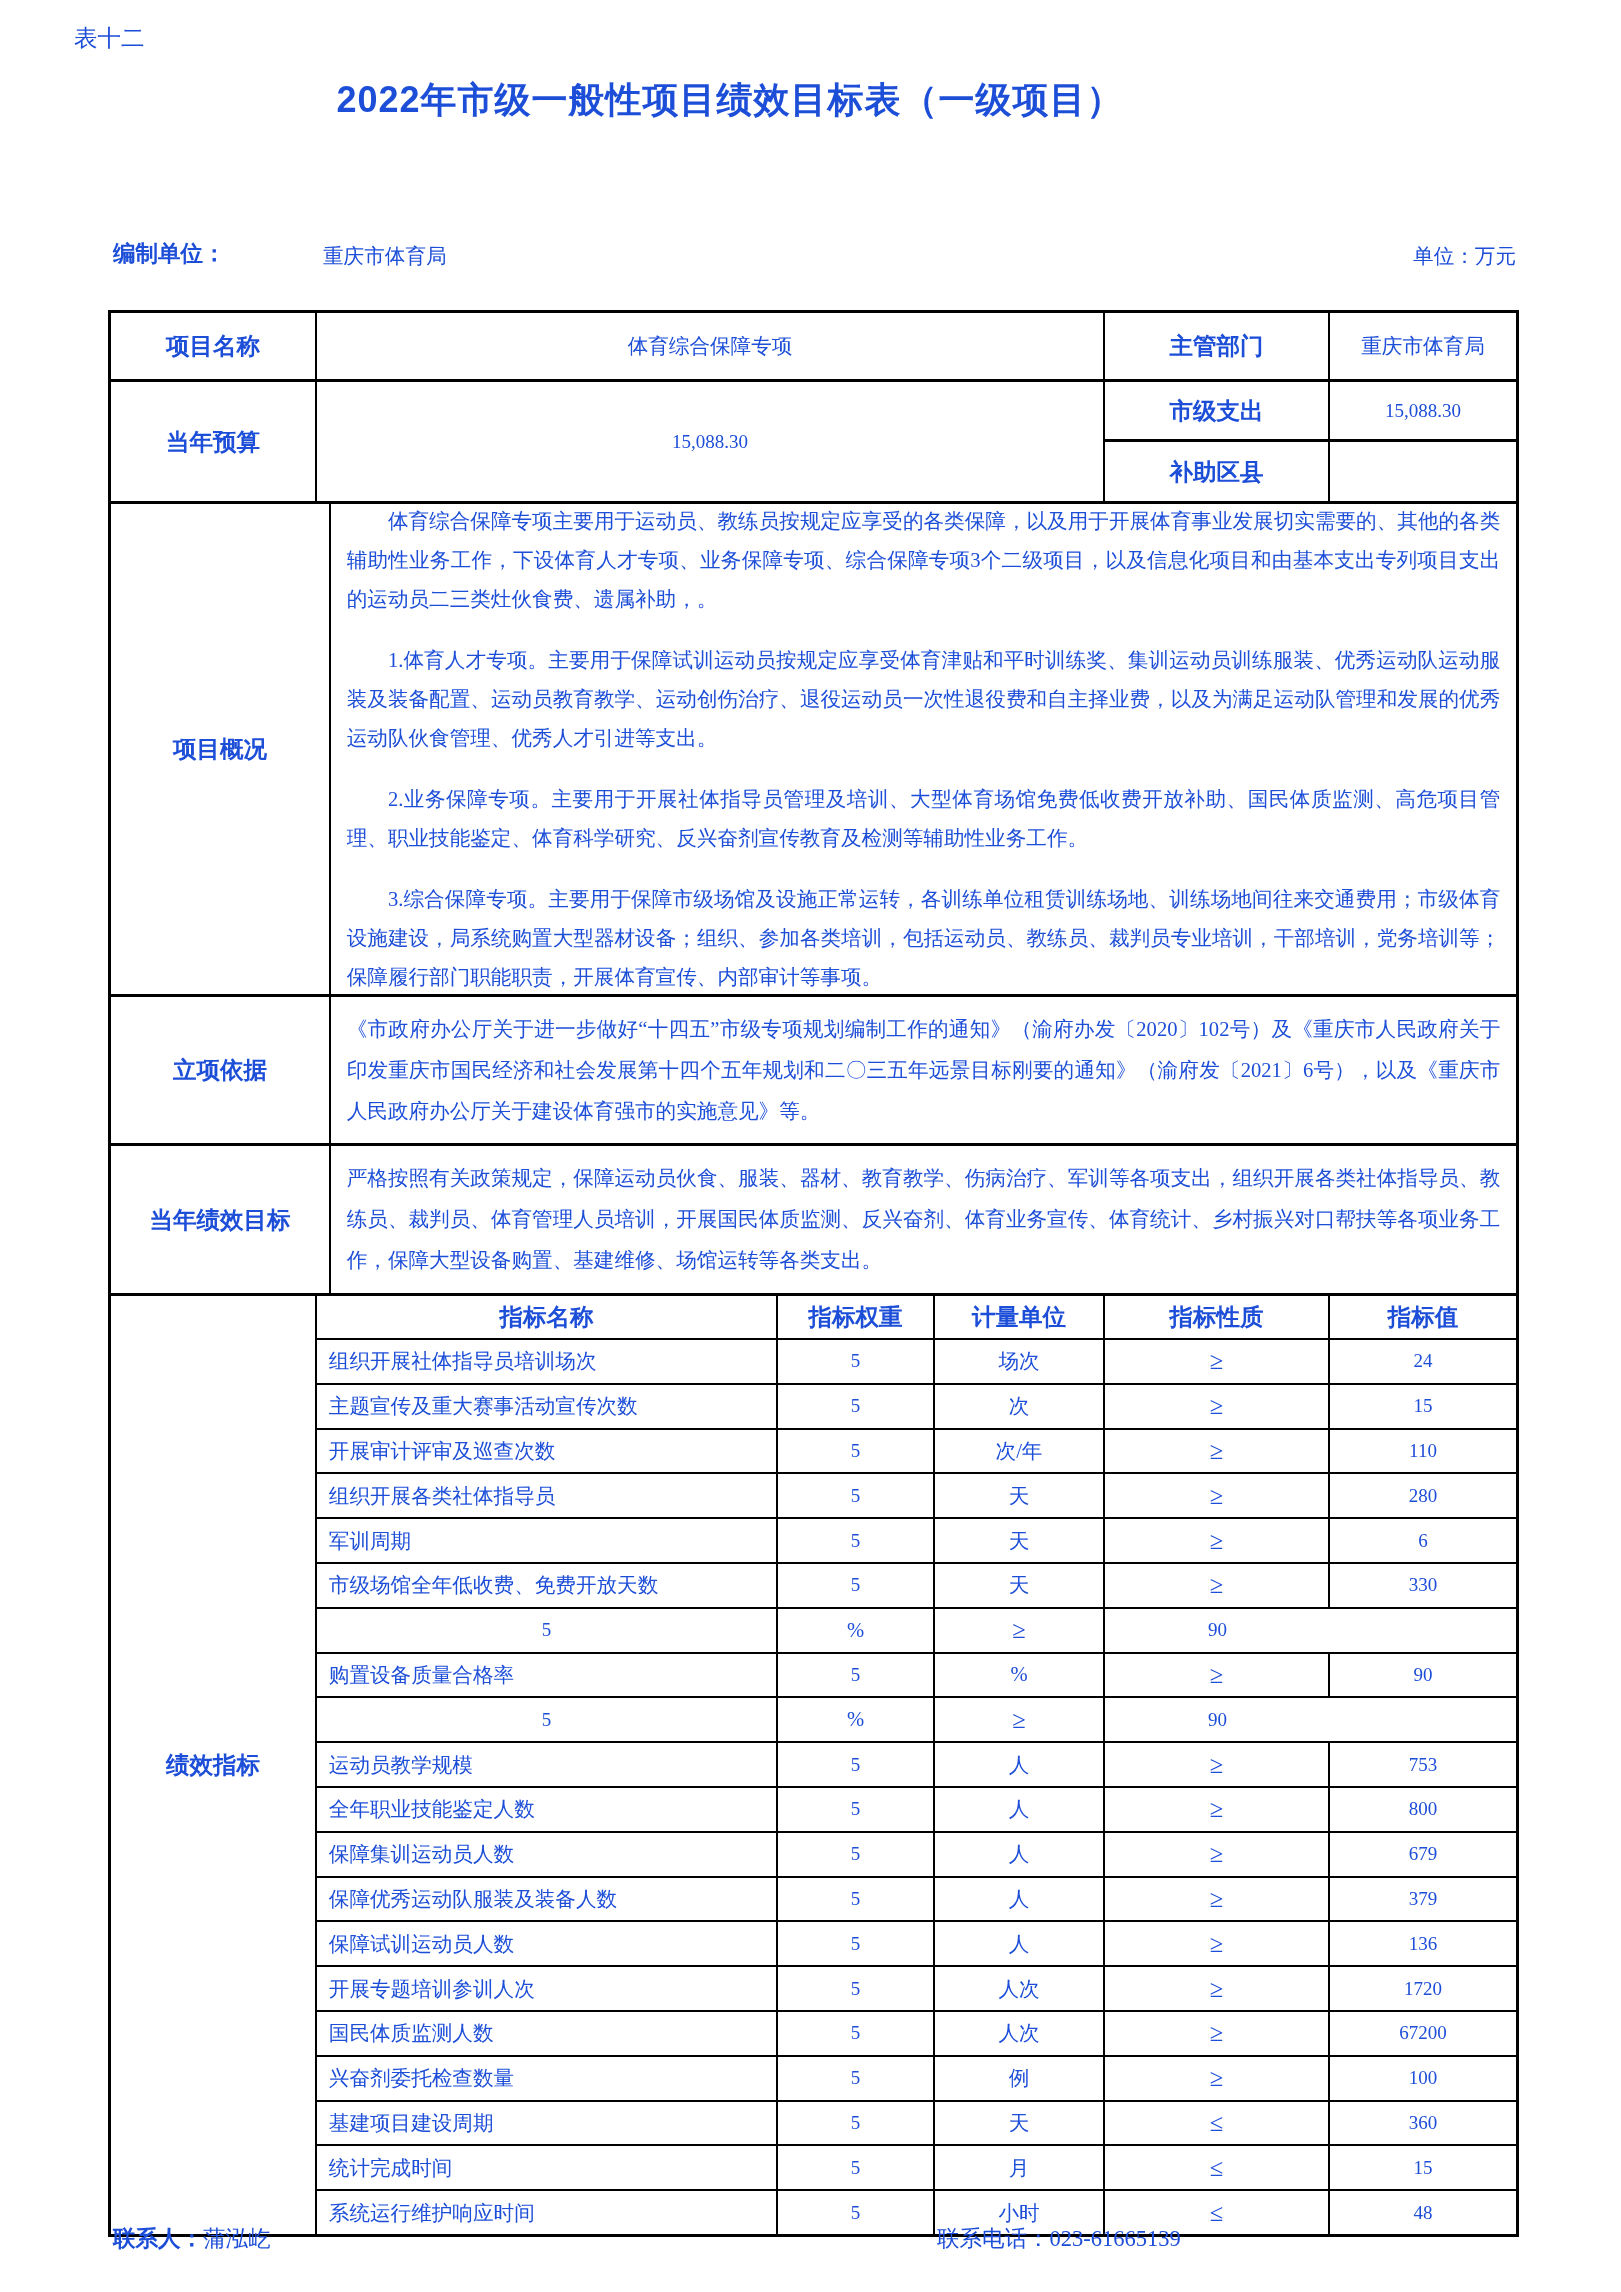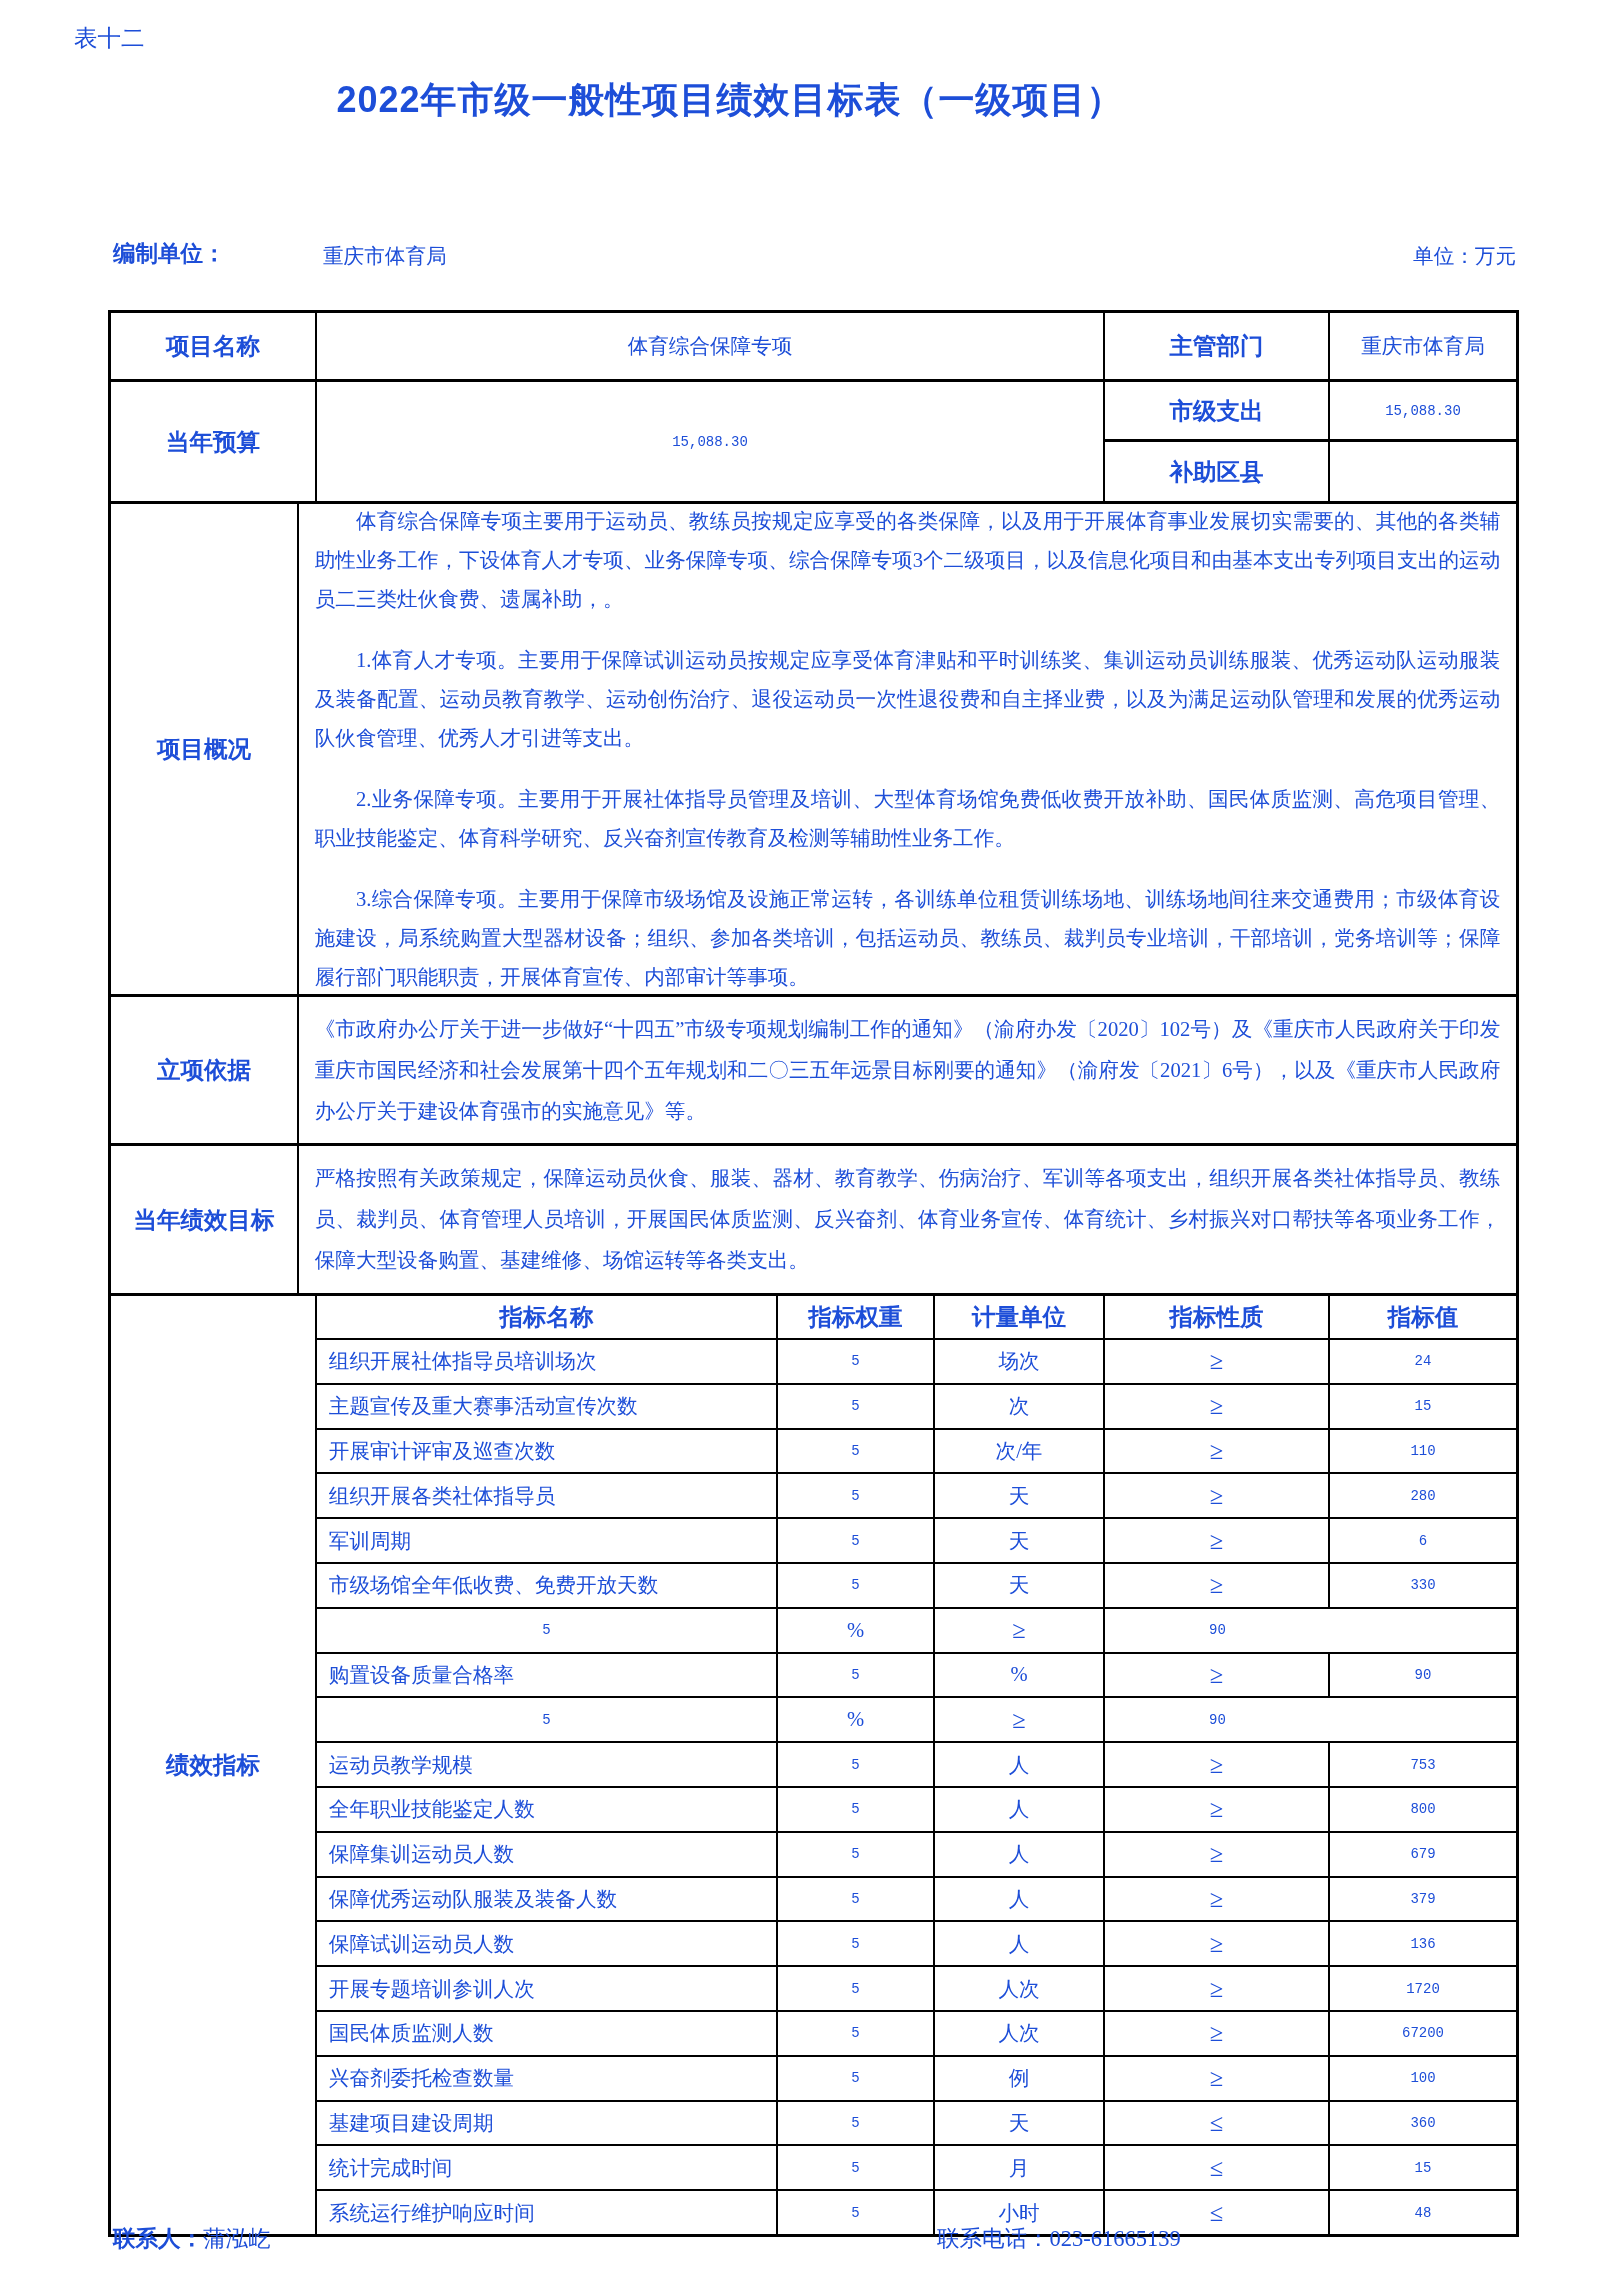--- a/index.html
+++ b/index.html
@@ -28,38 +28,38 @@
   .lbl{font-size:23.5px;}
 
   
   .grid-top{display:grid;grid-template-columns:206px 461px 157px 170px 225px 1fr;
     grid-template-rows:69px 60px 62px;}
   .span3{grid-column:span 3;}
   .rspan2{grid-row:span 2;}
 
   
   .wrow{display:flex;box-sizing:border-box;}
-  .wrow .label-cell{width:188px;flex:none;}
+  .wrow .label-cell{width:220px;flex:none;}
   .wrow .content-cell{flex:1;display:flex;flex-direction:column;justify-content:center;
     padding:5.9px 15.7px;box-sizing:border-box;gap:22px;}
   .content-cell p{margin:0;font-size:20.6px;line-height:39px;text-align:justify;text-indent:2em;}
   .content-cell.noindent p{text-indent:0;line-height:41px;}
 
   
   .ind-wrap{flex:1;display:flex;}
   .ind-wrap .label-cell{width:206px;flex:none;}
   .ind-table{flex:1;display:flex;flex-direction:column;}
   .ind-head{display:grid;grid-template-columns:461px 157px 170px 225px 1fr;
     height:42px;flex:none;border-bottom:2.9px solid #000;}
   .ind-row{display:grid;grid-template-columns:461px 157px 170px 225px 1fr;
     flex:1;border-bottom:2.9px solid #000;}
   .ind-row:last-child{border-bottom:none;}
   .ind-row .name{justify-content:flex-start;padding-left:11.8px;font-size:20.6px;}
   .sym{font-size:24.5px;}
-  .num{font-size:14px;font-family:Liberation Mono, monospace;}
+  .num{font-size:19px;}
 
   .footer-left{position:absolute;left:113px;top:2223px;font-size:22.5px;}
   .footer-right{position:absolute;left:937px;top:2223px;font-size:22.5px;}
   .footer-left .name{font-size:22.5px;font-weight:normal;font-family:"Liberation Serif","DejaVu Serif",serif;}
 </style>
 </head>
 <body>
 
 <div class="page">
 

